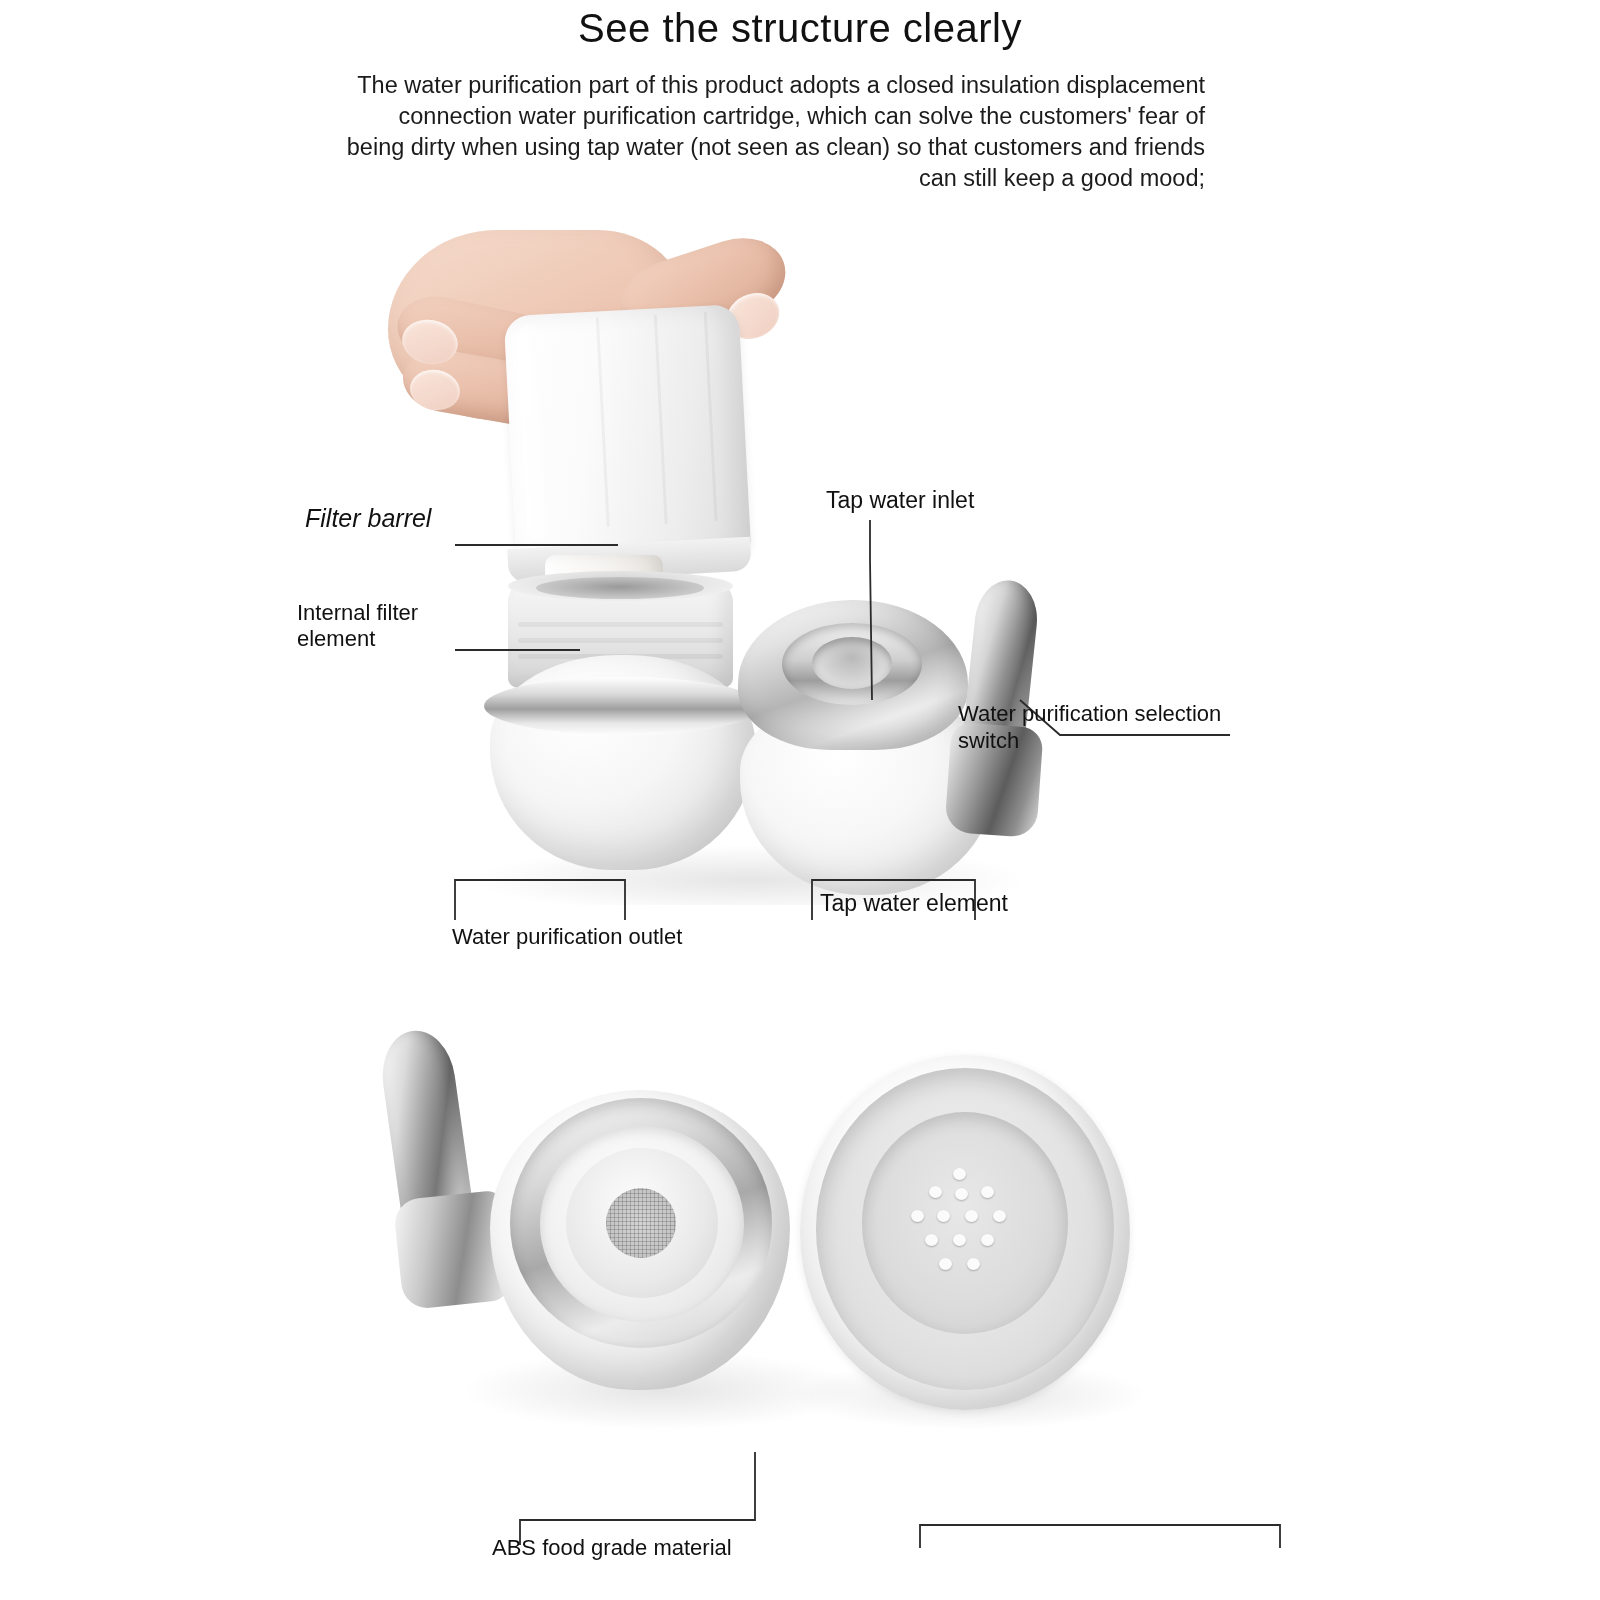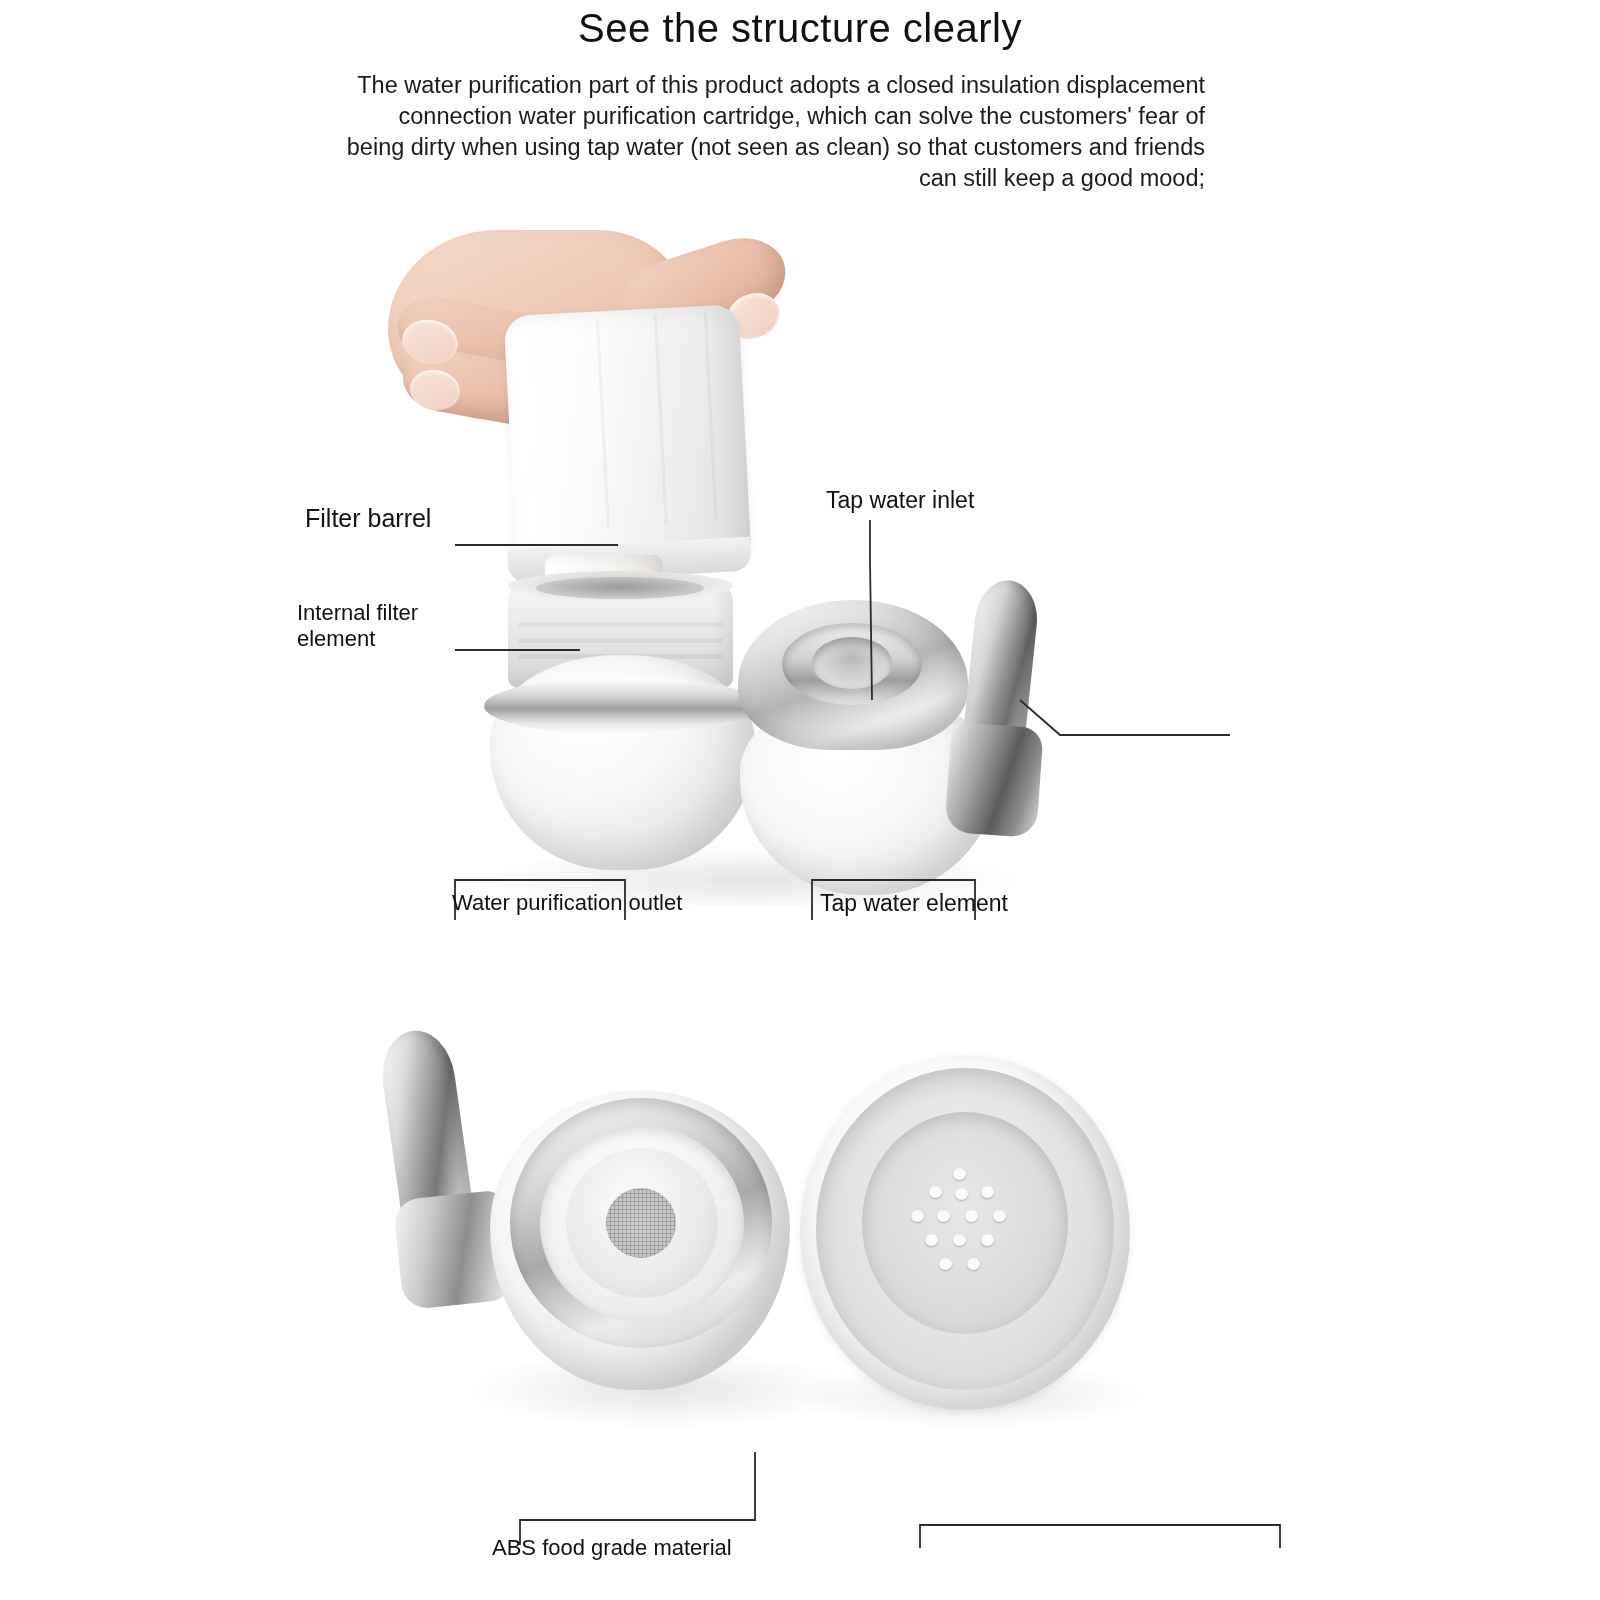--- a/index.html
+++ b/index.html
@@ -497,28 +497,30 @@
 
     <path d="M455 920 L455 880 L625 880 L625 920" stroke="#2b2b2b" stroke-width="1.8" fill="none"></path>
 
     <path d="M812 920 L812 880 L975 880 L975 920" stroke="#2b2b2b" stroke-width="1.8" fill="none"></path>
 
     <path d="M520 1545 L520 1520 L755 1520 L755 1452" stroke="#2b2b2b" stroke-width="1.8" fill="none"></path>
 
     <path d="M920 1548 L920 1525 L1280 1525 L1280 1548" stroke="#2b2b2b" stroke-width="1.8" fill="none"></path>
   </svg>
 
-  <div class="label" style="left:305px; top:505px; font-size:25px;">Filter barrel</div>
+  <div class="label" style="left:305px; top:505px; font-size:25px;font-style:italic;">Filter barrel</div>
 
   <div class="label" style="left:297px; top:600px; width:160px;">Internal filter
 element</div>
 
   <div class="label" style="left:826px; top:487px; font-size:23px;">Tap water inlet</div>
 
-
-  <div class="label" style="left:452px; top:890px;">Water purification outlet</div>
+  <div class="label" style="left:958px; top:700px; width:280px; line-height:27px;">Water purification selection
+switch</div>
+
+  <div class="label" style="left:452px; top:924px;">Water purification outlet</div>
 
   <div class="label" style="left:820px; top:890px; font-size:23px;">Tap water element</div>
 
   <div class="label" style="left:492px; top:1535px;">ABS food grade material</div>
 
 
 </div>
 
 </body></html>

